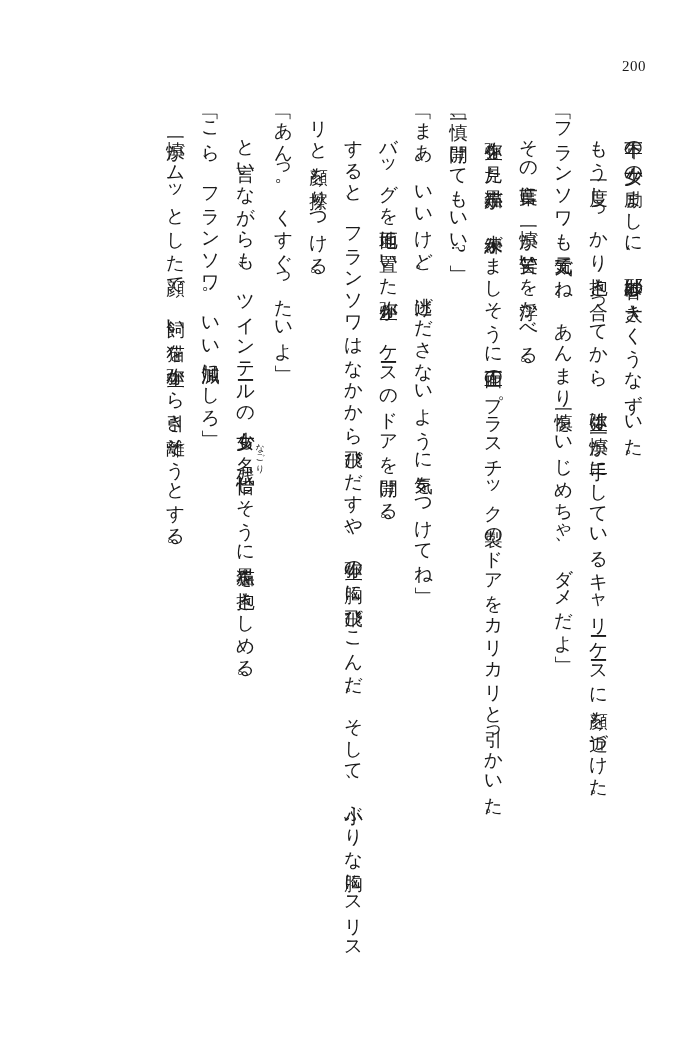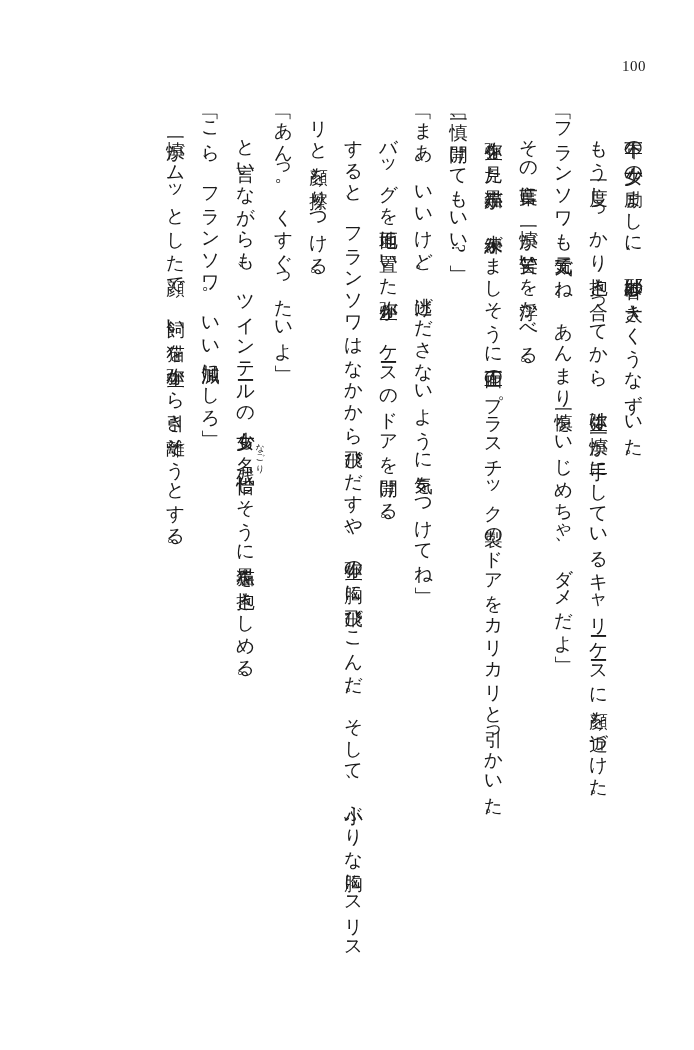--- a/index.html
+++ b/index.html
@@ -53,21 +53,21 @@
   rt {
     font-size: 9px;
     letter-spacing: 0px;
   }
 </style>
 </head>
 <body>
 
 <div class="page">
 
-  <div class="page-number">100</div>
+  <div class="page-number">200</div>
 
   <div class="body-text">
     <p class="indent">年下の少女の励ましに、紗耶香は大きくうなずいた。</p>
     <p class="indent">もう一度しっかり抱き合ってから、弥生は慎一が手にしているキャリーケースに顔を近づけた。</p>
     <p>「フランソワも元気でね。あんまり慎一をいじめちゃ、ダメだよ」</p>
     <p class="indent">その言葉に、慎一が苦笑いを浮かべる。</p>
     <p class="indent">弥生を見た黒猫が、未練がましそうに正面のプラスチック製のドアをカリカリと引っかいた。</p>
     <p>「慎一、開けてもいい?」</p>
     <p>「まあ、いいけど。逃げださないように気をつけてね」</p>
     <p class="indent">バッグを地面に置いた弥生が、ケースのドアを開ける。</p>

